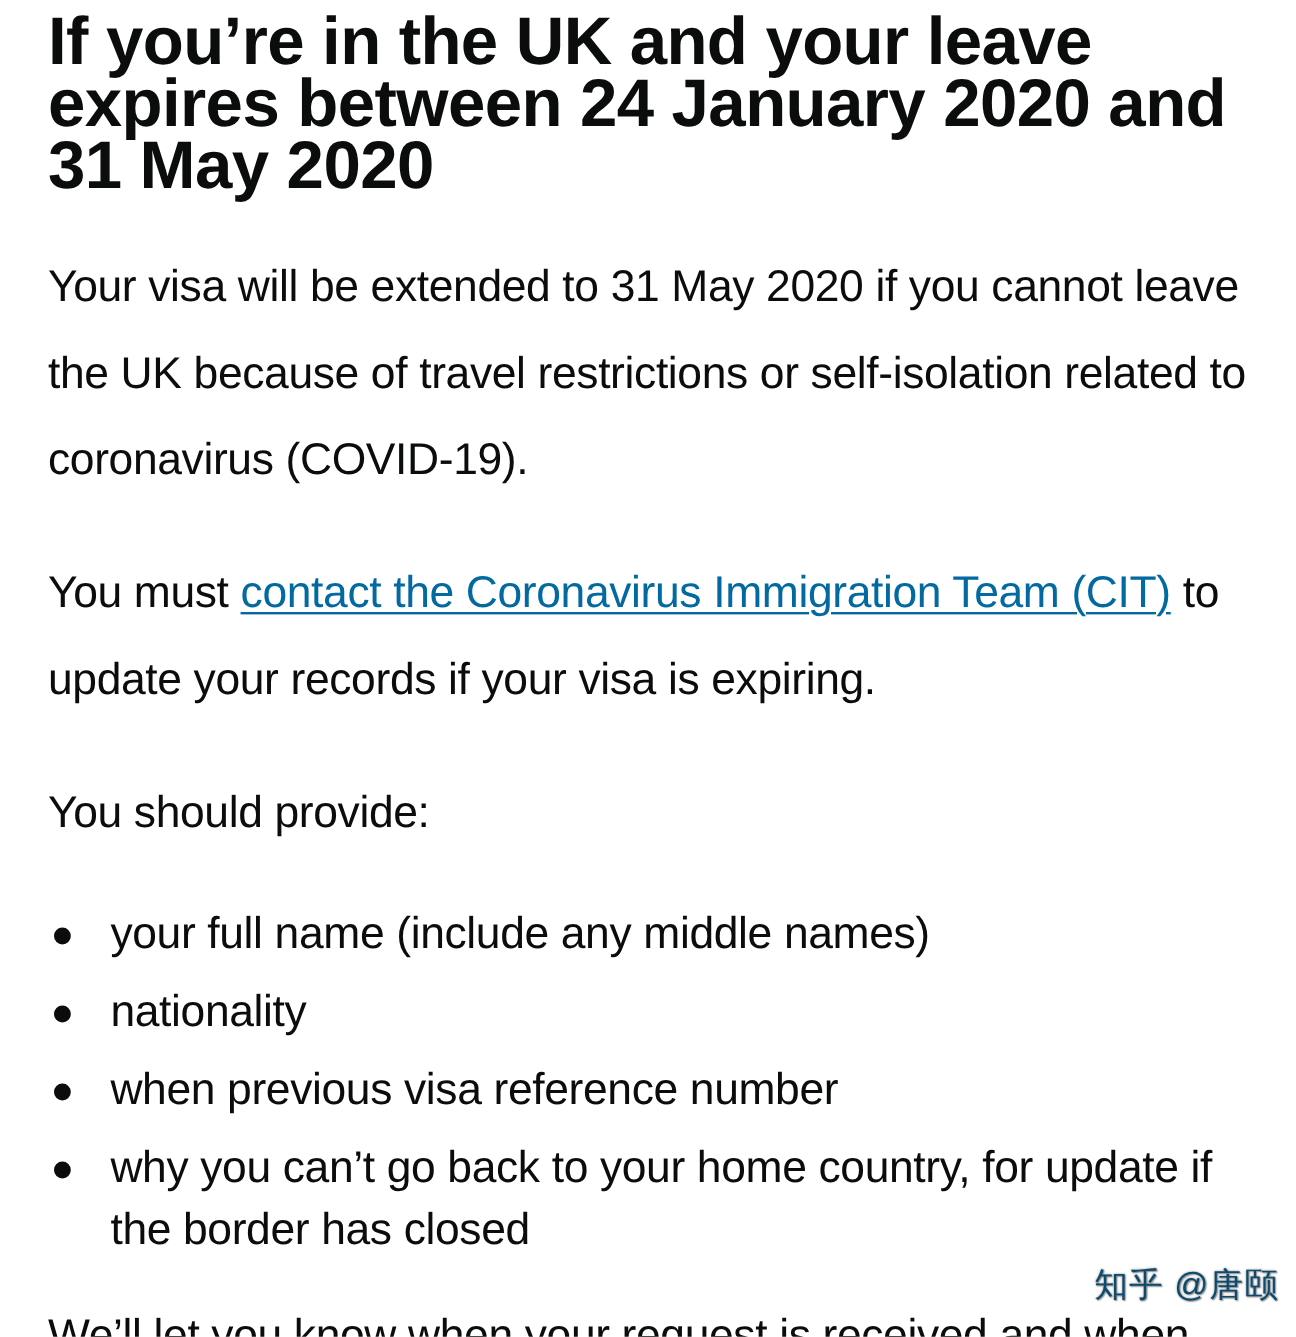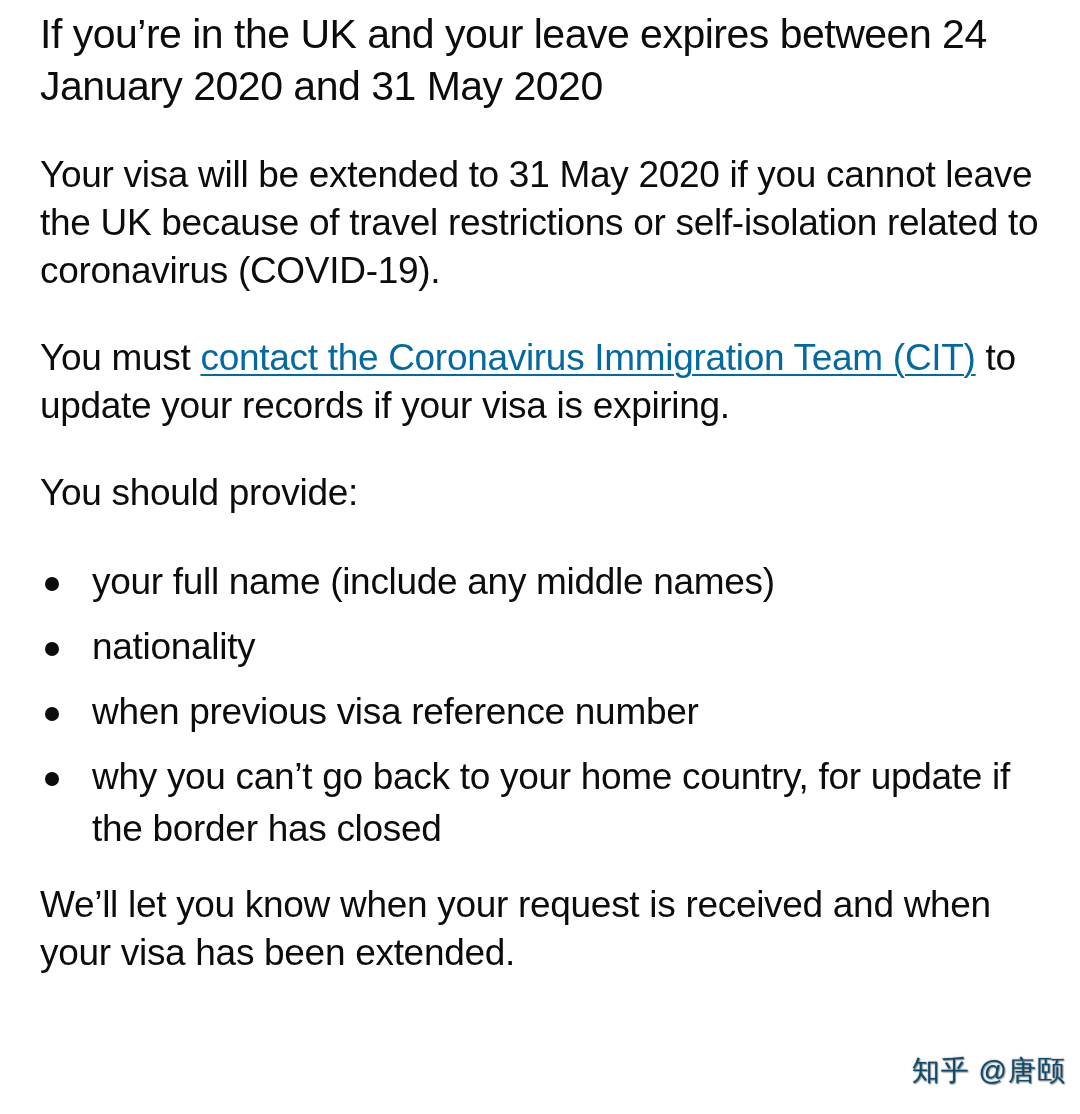--- a/index.html
+++ b/index.html
@@ -1,20 +1,20 @@
 <!DOCTYPE html>
 <html><head>
 <meta charset="utf-8">
 <style>
   html, body { margin: 0; padding: 0; background: #ffffff; }
   body { width: 1080px; height: 1114px; position: relative; overflow: hidden;
          font-family: "Liberation Sans", sans-serif; color: #0b0c0c; }
   .content { position: absolute; left: 40px; top: 8px; width: 1010px; }
-  h2 { margin: 0; font-size: 41px; line-height: 52px; font-weight: normal; letter-spacing: -0.5px; }
-  p { margin: 0; font-size: 37px; line-height: 48px; letter-spacing: -0.3px; }
+  h2 { margin: 0; font-size: 56px; line-height: 52px; font-weight: bold; letter-spacing: -0.5px; }
+  p { margin: 0; font-size: 37px; line-height: 72px; letter-spacing: -0.3px; }
   .p1 { margin-top: 39px; }
   .p2 { margin-top: 39px; }
   .p3 { margin-top: 39px; }
   a { color: #0369a1; text-decoration: underline; text-decoration-thickness: 2px; text-underline-offset: 4px; }
   ul { list-style: none; margin: 39px 0 0 0; padding: 0; }
   li { position: relative; padding-left: 52px; font-size: 37px; line-height: 52px; margin-bottom: 13px; letter-spacing: -0.3px; }
   li .bullet { position: absolute; left: 5px; top: 21px; width: 14px; height: 14px; border-radius: 50%; background: #0b0c0c; }
   .p4 { margin-top: 26px; }
   .watermark { position: absolute; right: 14px; bottom: 24px; font-family: Liberation Sans, sans-serif;
                font-size: 28px; color: #0c4a6e; text-shadow: 0 0 2px #888, 1px 1px 1px #999; letter-spacing: 1px; }

